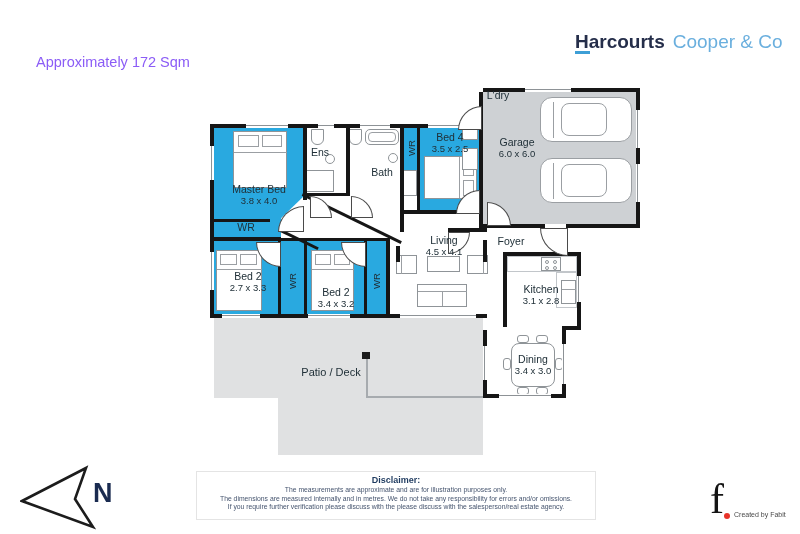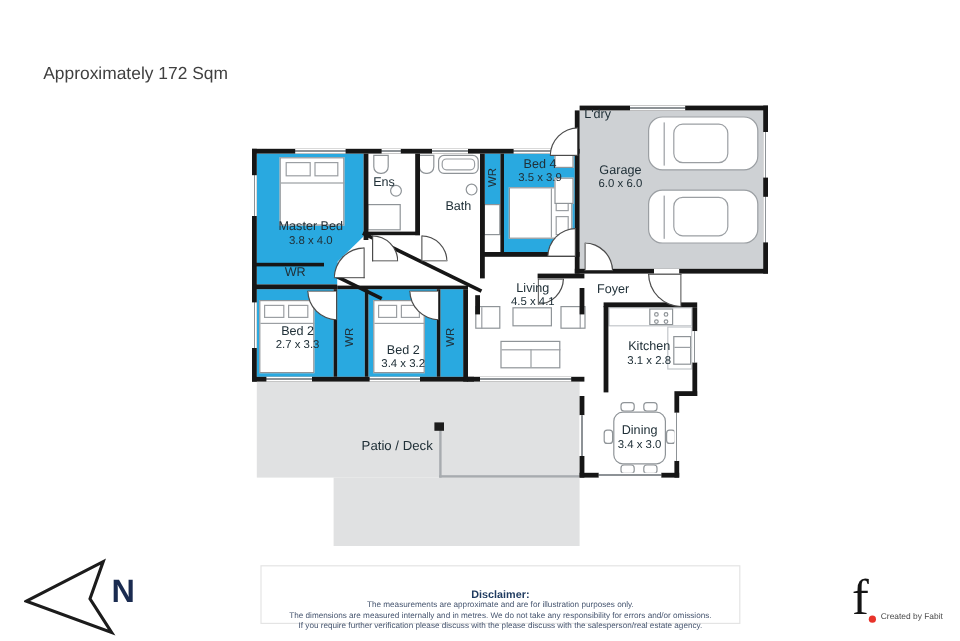--- a/index.html
+++ b/index.html
@@ -1,21 +1,21 @@
 <!DOCTYPE html>
 <html><head>
 <meta charset="utf-8">
 <style>
   html,body{margin:0;padding:0;background:#fff;}
   .canvas{position:relative;width:800px;height:534px;background:#fff;overflow:hidden;
           font-family:"Liberation Sans",sans-serif;}
   .abs{position:absolute;}
   
   .title{position:absolute;left:30px;top:26px;font-size:21px;color:#3d3d3d;letter-spacing:.2px;}
-  .subtitle{position:absolute;left:36px;top:54px;font-size:14.5px;color:#404040;}
+  .subtitle{position:absolute;left:36px;top:54px;font-size:14.5px;color:#8b5cf6;}
   .brand{position:absolute;left:575px;top:31px;display:flex;align-items:baseline;gap:8px;white-space:nowrap;}
   .brand-name{position:relative;font-size:19px;font-weight:bold;color:#252e4a;}
   .brand-name .bar{position:absolute;left:0;bottom:-1px;width:15px;height:3px;background:#3d9fd6;}
   .brand-tag{font-size:19px;color:#6aafde;font-weight:400;}
   
   .blue{position:absolute;background:#29a9e0;}
   .garage-fill{position:absolute;background:#ced1d4;}
   .patio-fill{position:absolute;background:#e0e1e2;}
   .white{position:absolute;background:#fff;}
   
@@ -38,37 +38,39 @@
   .rail{position:absolute;background:#a7abaf;z-index:25;}
   
   .lbl{position:absolute;transform:translateX(-50%);text-align:center;font-size:10.5px;line-height:12px;
        color:#203038;white-space:nowrap;z-index:50;}
   .lbl .dims{font-size:9.5px;}
   .vlbl{position:absolute;font-size:9.5px;color:#203038;z-index:50;
         transform:translate(-50%,-50%) rotate(-90deg);white-space:nowrap;}
   
   .north-n{position:absolute;left:93px;top:478px;font-size:27px;font-weight:bold;color:#1a2b50;}
   
-  .disc{position:absolute;left:217px;top:471px;width:400px;height:49px;border:1px solid #e4e4e4;
-        background:#fff;text-align:center;box-sizing:border-box;padding-top:18px;}
+  .disc{position:absolute;left:196px;top:471px;width:400px;height:49px;border:1px solid #e4e4e4;
+        background:#fff;text-align:center;box-sizing:border-box;padding-top:3px;}
   .disc-title{font-size:9px;font-weight:bold;color:#1e3a5f;line-height:11px;}
   .disc-line{font-size:6.8px;color:#45546e;line-height:8.6px;}
   
   .credit-f{position:absolute;left:710px;top:478px;font-family:"Liberation Serif",serif;
             font-size:42px;color:#141414;line-height:42px;}
   .credit-dot{position:absolute;left:724px;top:513px;width:6px;height:6px;border-radius:50%;background:#e8332a;}
   .credit-label{position:absolute;left:734px;top:511px;font-size:7px;color:#4a4a4a;}
 </style>
 </head>
 <body>
 
 <div class="canvas">
 
   <div class="subtitle">Approximately 172 Sqm</div>
   <div class="brand">
+    <span class="brand-name"><span>Harcourts</span><span class="bar"></span></span>
+    <span class="brand-tag">Cooper &amp; Co</span>
   </div>
 
   <div class="patio-fill" style="left:214px;top:318px;width:269px;height:80px;"></div>
   <div class="patio-fill" style="left:278px;top:398px;width:205px;height:57px;"></div>
   <div class="rail" style="left:366px;top:356px;width:2px;height:42px;"></div>
   <div class="rail" style="left:366px;top:396px;width:117px;height:2px;"></div>
   <div class="abs" style="left:362px;top:352px;width:8px;height:7px;background:#1c1c1c;z-index:26;"></div>
 
   <div class="garage-fill" style="left:483px;top:92px;width:153px;height:132px;"></div>
 
@@ -239,21 +241,21 @@
   <div class="lbl" style="left:248px;top:270px;">
     <div>Bed 2</div>
     <div class="dims">2.7 x 3.3</div>
   </div>
   <div class="lbl" style="left:336px;top:286px;">
     <div>Bed 2</div>
     <div class="dims">3.4 x 3.2</div>
   </div>
   <div class="lbl" style="left:450px;top:131px;">
     <div>Bed 4</div>
-    <div class="dims">3.5 x 3.9</div>
+    <div class="dims">3.5 x 2.5</div>
   </div>
   <div class="lbl" style="left:517px;top:136px;">
     <div>Garage</div>
     <div class="dims">6.0 x 6.0</div>
   </div>
   <div class="lbl" style="left:444px;top:234px;">
     <div>Living</div>
     <div class="dims">4.5 x 4.1</div>
   </div>
   <div class="lbl" style="left:541px;top:283px;">

